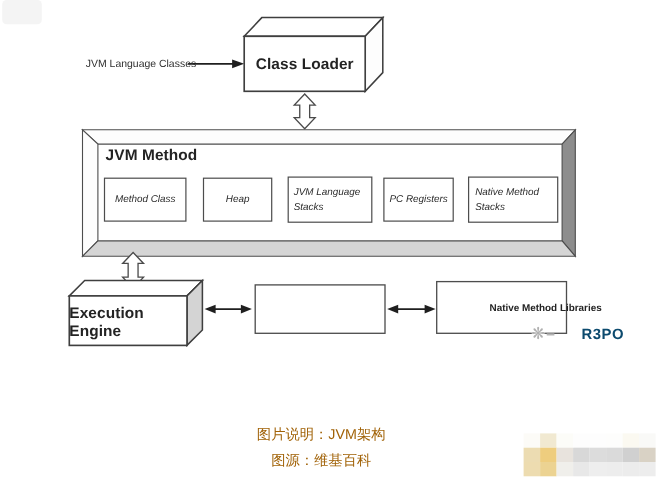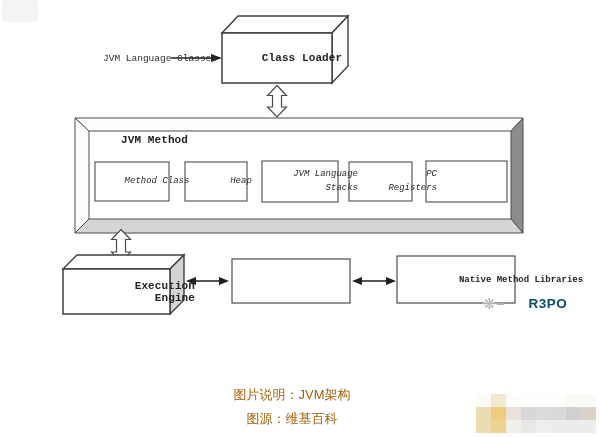--- a/index.html
+++ b/index.html
@@ -1,21 +1,21 @@
 <!DOCTYPE html>
 <html><head>
 <meta charset="utf-8">
 <style>
   html,body{margin:0;padding:0;background:#fff;}
   .stage{position:relative;width:600px;height:437px;background:#ffffff;overflow:hidden;
          font-family:"Liberation Sans",sans-serif;}
   svg{position:absolute;left:0;top:0;}
   .lbl{position:absolute;display:flex;align-items:center;justify-content:center;
-       text-align:right;color:#232323;font-family:Liberation Mono, monospace;margin-left:25px;}
-  .bold{font-weight:bold;font-size:11px;letter-spacing:.1px;border-radius:16px;}
+       text-align:left;color:#232323;font-family:Liberation Sans, sans-serif;}
+  .bold{font-weight:bold;font-size:14px;letter-spacing:.1px;border-radius:16px;}
   .small-bold{font-weight:bold;font-size:9px;white-space:nowrap;}
   .it{font-style:italic;font-size:9px;line-height:1.5;color:#2b2b2b;}
   .plain{font-size:9.5px;color:#2e2e2e;}
   .caption{position:absolute;left:0;width:584px;text-align:center;color:#a16207;
            font-size:13px;font-family:"Liberation Sans",sans-serif;}
   .watermark{position:absolute;left:483px;top:296px;display:flex;align-items:center;
              color:#acacac;text-shadow:0 0 2px #fff,0 0 1px #fff;}
   .wm-icon{font-size:15px;line-height:1;color:#b0b0b0;}
   .wm-dash{width:7px;height:2px;background:#b3b3b3;margin:0 1px;}
   .wm-text{font-size:13.5px;font-weight:bold;letter-spacing:.5px;color:#0c4a6e;padding-left:24px;}
@@ -74,20 +74,21 @@
   <div class="lbl plain" style="left:78px;top:51px;height:14px;">JVM Language Classes</div>
 
   <div class="lbl bold" style="left:222px;top:33px;width:110px;height:50px;">Class Loader</div>
 
   <div class="lbl bold" style="left:96px;top:133px;height:14px;">JVM Method</div>
 
   <div class="lbl it" style="left:95px;top:162px;width:74px;height:39px;">Method Class</div>
   <div class="lbl it" style="left:185px;top:162px;width:62px;height:39px;">Heap</div>
   <div class="lbl it" style="left:262px;top:161px;width:76px;height:41px;padding:0 5px;box-sizing:border-box;">JVM Language Stacks</div>
   <div class="lbl it" style="left:349px;top:162px;width:63px;height:39px;">PC Registers</div>
+  <div class="lbl it" style="left:426px;top:161px;width:81px;height:41px;padding:0 6px;box-sizing:border-box;">Native Method Stacks</div>
 
   <div class="lbl bold" style="left:63px;top:269px;width:107px;height:45px;">Execution Engine</div>
 
 
   <div class="lbl small-bold" style="left:397px;top:256px;width:118px;height:47px;padding-left:40px;">Native Method Libraries</div>
 
   <div class="watermark">
     <span class="wm-icon">❋</span>
     <span class="wm-dash"></span>
     <span class="wm-text">R3PO</span>

